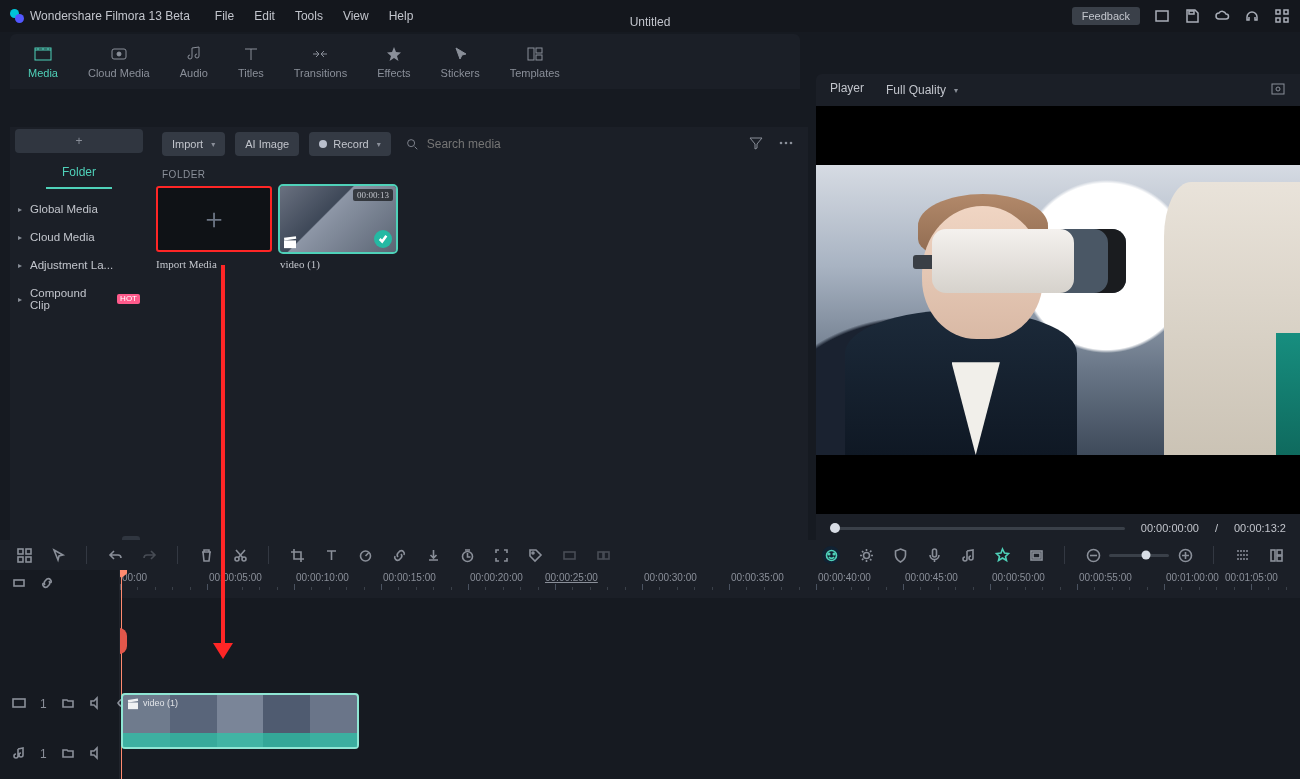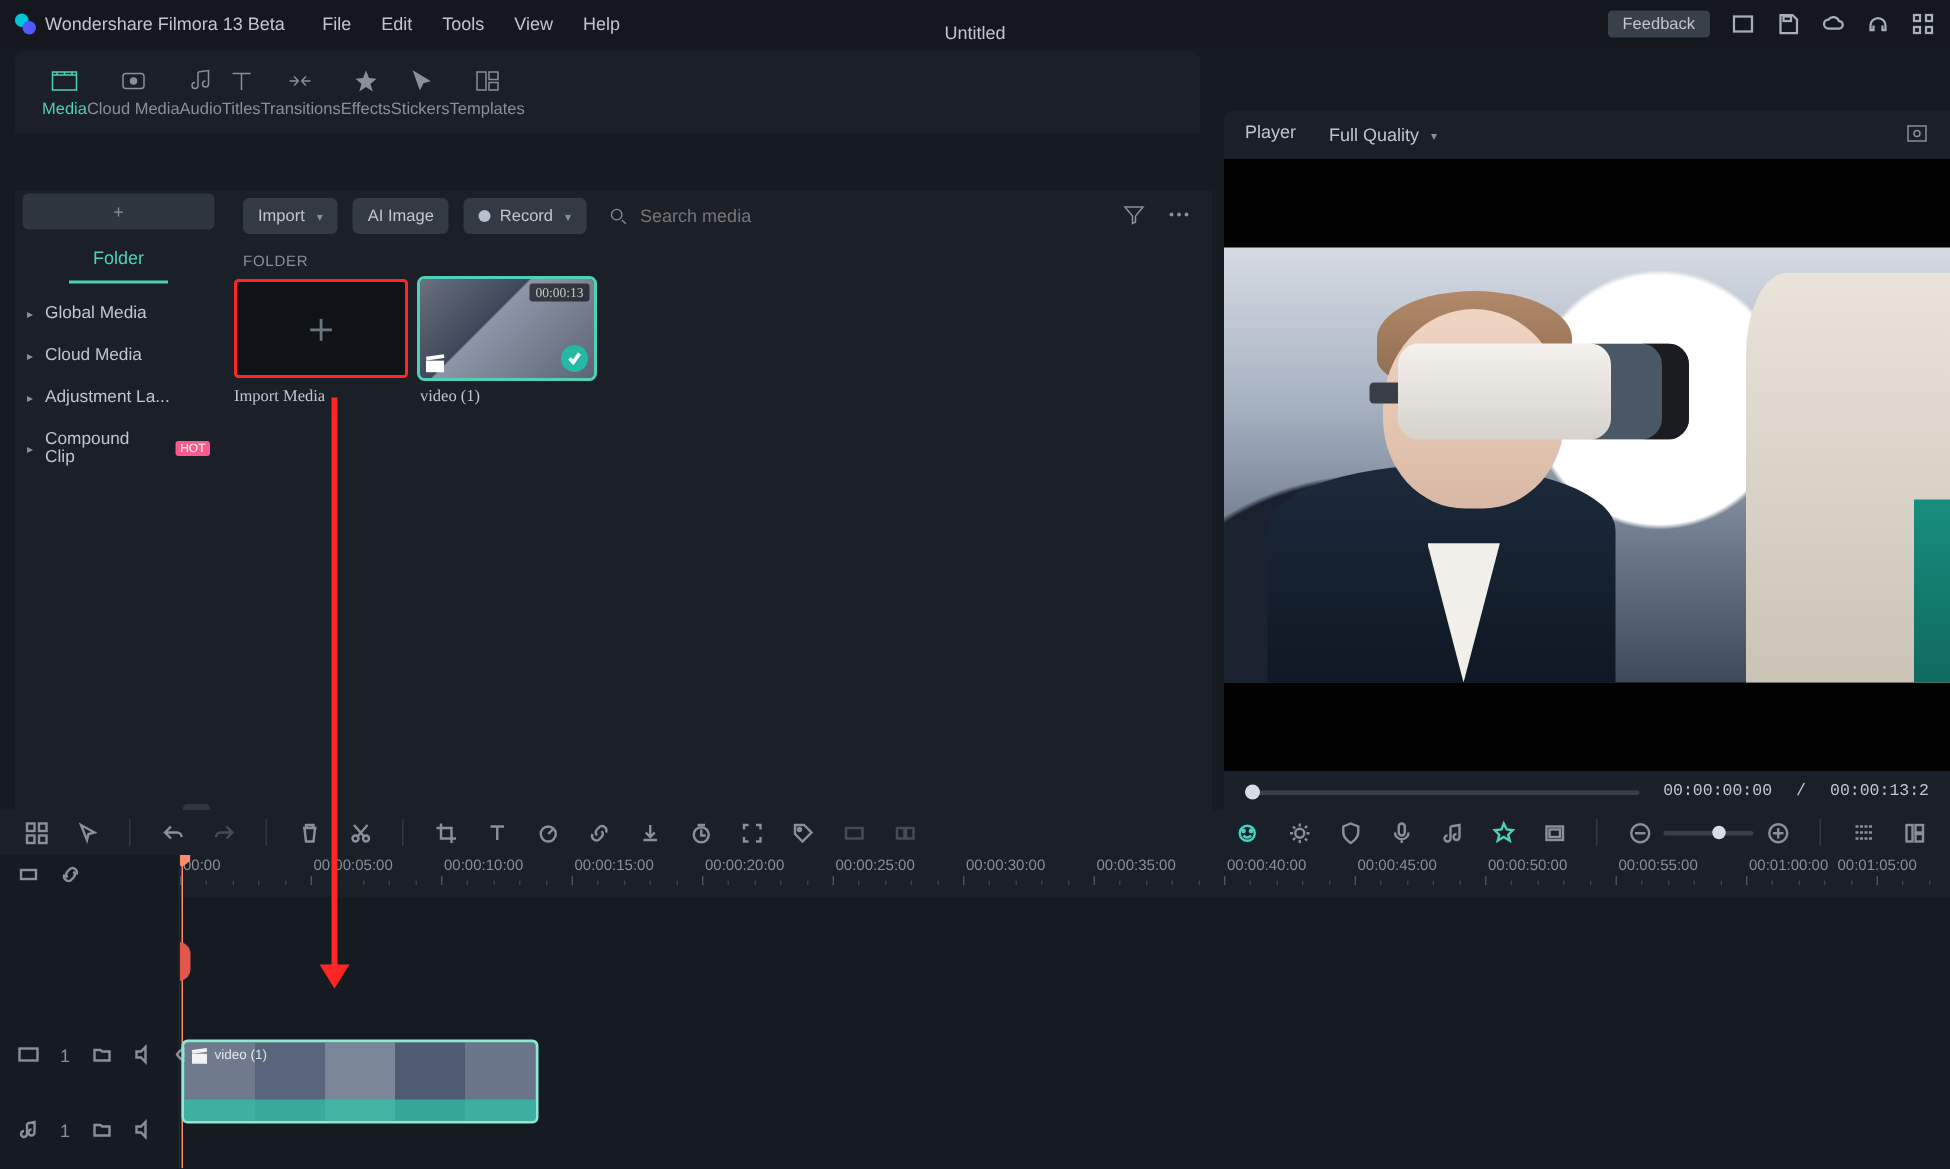--- a/index.html
+++ b/index.html
@@ -31,21 +31,21 @@
   .menus { display:flex; gap:20px; margin-left:25px; font-size:12px; color:var(--text); }
   .menus span { cursor:pointer; }
   .titlebar .docname { position:absolute; left:50%; transform:translateX(-50%); font-size:12px;margin-top:11px; }
   .titlebar .right { margin-left:auto; display:flex; align-items:center; gap:14px; }
   .feedback { background:#3a4049; padding:3px 10px; border-radius:3px; font-size:11px; }
   .tb-icon { width:16px; height:16px; display:flex; align-items:center; justify-content:center; color:#a9aeb8; }
   .tb-icon svg { width:16px; height:16px; stroke:currentColor; fill:none; stroke-width:1.5; }
 
   
   .toptabs { height:55px; margin:2px 10px 0 10px; width:790px; background:var(--bg2); border-radius:6px 6px 0 0;
-    display:flex; align-items:center; padding:0 18px; }
+    display:flex; align-items:center; padding:0 18px; gap:30px; }
   .toptab { display:flex; flex-direction:column; align-items:center; gap:4px; color:var(--muted); font-size:11px; cursor:pointer; }
   .toptab.active { color:var(--accent); }
   .toptab .tt-icon { width:20px; height:18px; display:flex; align-items:center; justify-content:center; }
   .toptab .tt-icon svg { width:20px; height:18px; stroke:currentColor; fill:currentColor; }
 
   
   .mainrow { position:absolute; top:37px; left:0; right:0; height:496px; display:flex; }
   .mediapanel { width:808px; height:100%; display:flex; flex-direction:column; }
 
   
@@ -103,21 +103,21 @@
   .pv-canvas .hair { position:absolute; left:21%; top:10%; width:27%; height:22%;
       background:linear-gradient(180deg,#b2896a,#8f6a50); border-radius:50% 50% 30% 30%; }
   .pv-canvas .vr   { position:absolute; left:24%; top:22%; width:40%; height:22%;
       background:linear-gradient(180deg,#f4f1ee,#d6d2cc); border-radius:14px;
       box-shadow:inset -18px 0 0 #1a1c1f, inset -52px 0 0 #4a5765; }
   .pv-canvas .strap{ position:absolute; left:20%; top:31%; width:8%; height:5%; background:#3a3f46; border-radius:3px; }
   .pv-canvas .p2   { position:absolute; right:0; top:6%; width:28%; height:94%;
       background:linear-gradient(180deg,#e9e3da,#cbc3b5); border-radius:20% 0 0 0; }
   .pv-canvas .p2b  { position:absolute; right:0; bottom:0; width:5%; height:42%; background:linear-gradient(180deg,#178e7f,#0f6a5e); }
 
-  .pv-bar { height:28px; display:flex; align-items:center; padding:0 14px; gap:16px;font-family:Liberation Mono, monospace; }
+  .pv-bar { height:28px; display:flex; align-items:center; padding:0 14px; gap:16px; }
   .pv-progress { flex:1; height:3px; background:#3a4049; border-radius:2px; position:relative; }
   .pv-progress .dot { position:absolute; left:0; top:50%; transform:translate(0,-50%); width:10px; height:10px; border-radius:50%; background:#d8dde5; }
   .pv-time { font-size:11px; color:var(--text); }
   .pv-ctrl { height:28px; display:flex; align-items:center; padding:0 14px 6px 14px; gap:18px; color:var(--text); }
   .pv-ctrl .spacer { flex:1; }
   .pv-ctrl .ic { width:16px; height:16px; display:flex; align-items:center; justify-content:center; }
   .pv-ctrl svg { width:14px; height:14px; stroke:currentColor; fill:none; stroke-width:1.6; }
 
   
   .tl-toolbar { position:absolute; top:540px; left:0; right:0; height:30px; background:var(--bg2);
@@ -713,21 +713,21 @@
         <span class="mtick" style="left: 278.4px;"></span>
         <span class="mtick" style="left: 295.8px;"></span>
         <span class="mtick" style="left: 313.2px;"></span>
         <span class="mtick" style="left: 330.6px;"></span>
         <span class="mark" style="left: 350px;">00:00:20:00</span>
         <span class="tick" style="left: 348px;"></span>
         <span class="mtick" style="left: 365.4px;"></span>
         <span class="mtick" style="left: 382.8px;"></span>
         <span class="mtick" style="left: 400.2px;"></span>
         <span class="mtick" style="left: 417.6px;"></span>
-        <span class="mark" style="left: 437px;">00:00:25:00</span>
+        <span class="mark" style="left: 425px; text-decoration: underline;">00:00:25:00</span>
         <span class="tick" style="left: 435px;"></span>
         <span class="mtick" style="left: 452.4px;"></span>
         <span class="mtick" style="left: 469.8px;"></span>
         <span class="mtick" style="left: 487.2px;"></span>
         <span class="mtick" style="left: 504.6px;"></span>
         <span class="mark" style="left: 524px;">00:00:30:00</span>
         <span class="tick" style="left: 522px;"></span>
         <span class="mtick" style="left: 539.4px;"></span>
         <span class="mtick" style="left: 556.8px;"></span>
         <span class="mtick" style="left: 574.2px;"></span>

